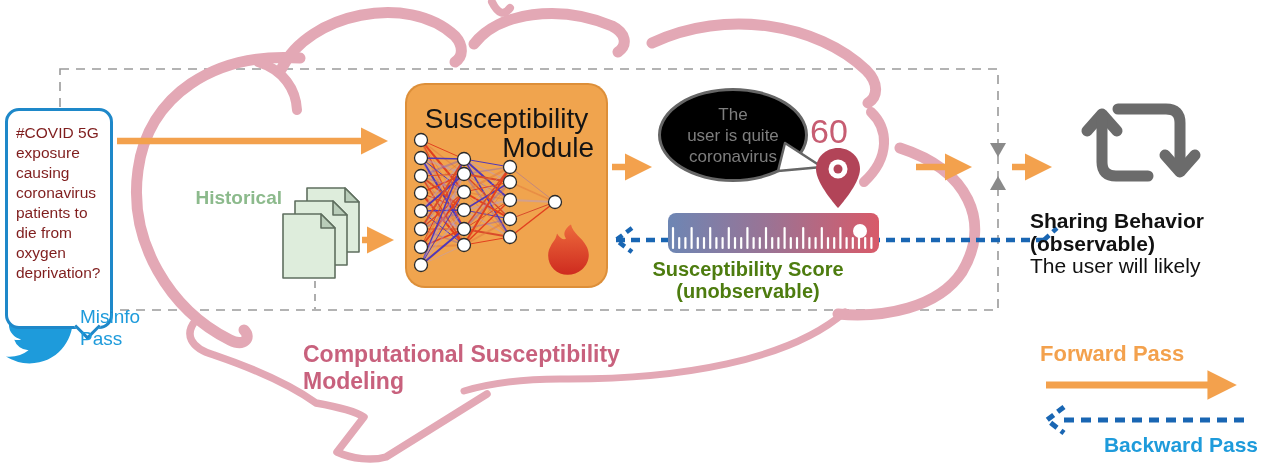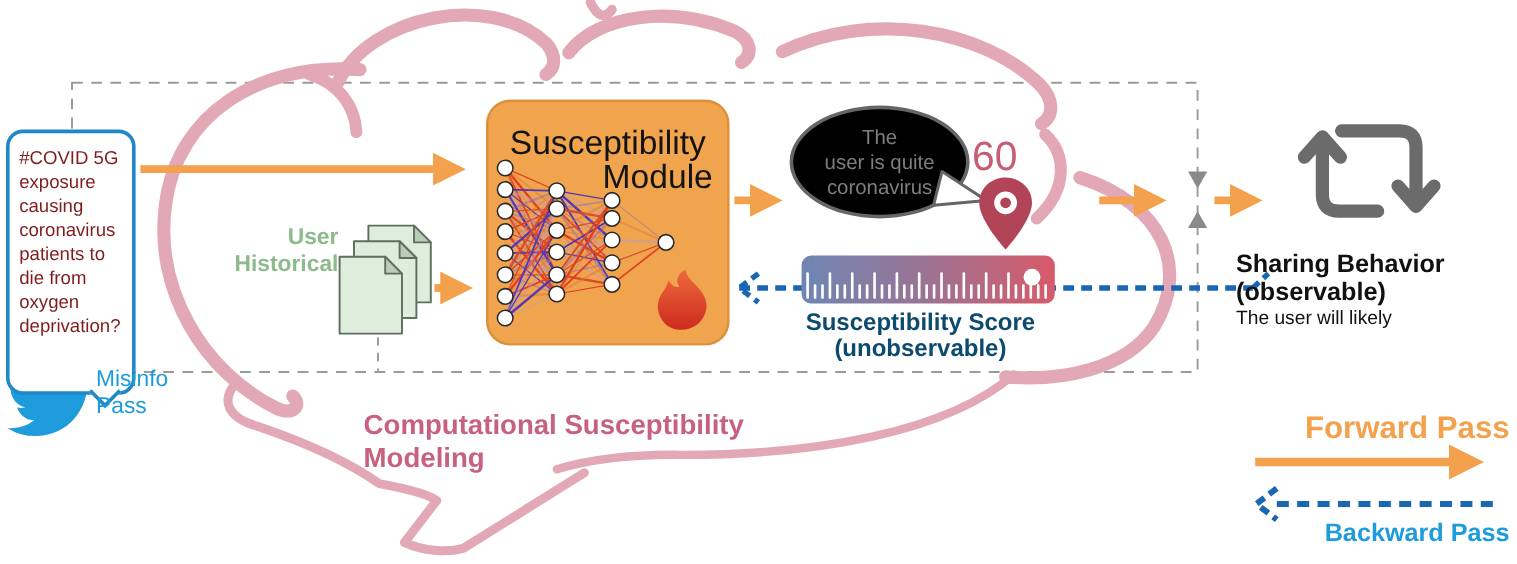--- a/index.html
+++ b/index.html
@@ -35,33 +35,33 @@
     background:#000000;z-index:3;box-sizing:border-box;text-align:center;font-size:17px;line-height:21px;
     color:#7e7e7e;padding-top:13px;}
   .pointer-svg{left:768px;top:136px;z-index:4;}
   .pin-svg{left:808px;top:146px;z-index:5;}
   .score-60{left:810px;top:112px;font-size:34px;color:var(--score-value-pink,#C75D72);z-index:4;}
 
   
   .ruler{left:668px;top:213px;width:211px;height:40px;border-radius:8px;z-index:2;
     background:linear-gradient(90deg,var(--ruler-left,#6D86B4) 0%,var(--ruler-mid,#9B7394) 48%,var(--ruler-right,#D85A69) 100%);}
   .ruler .dot{position:absolute;left:185px;top:11px;width:14px;height:14px;border-radius:50%;background:#fff;}
-  .score-label{left:652px;top:258px;width:230px;text-align:center;font-weight:bold;color:#0c4a6e;
+  .score-label{left:633px;top:258px;width:230px;text-align:center;font-weight:bold;color:#4d7c0f;
     font-size:20px;line-height:22px;z-index:2;}
 
   
   .sharing{left:1030px;top:209px;width:234px;text-align:left;color:#111;z-index:2;}
   .sharing .b{font-weight:bold;font-size:21px;line-height:23px;}
-  .sharing .r{font-size:16px;line-height:22px;}
+  .sharing .r{font-size:21px;line-height:22px;}
 
   .caption{left:303px;top:341px;width:360px;font-weight:bold;font-size:23px;line-height:27px;
     color:var(--caption-pink,#C8617D);z-index:2;}
 
-  .legend-forward-label{left:1040px;top:341px;width:218px;text-align:right;font-weight:bold;
-    font-size:26px;color:var(--forward-orange,#F3A14D);z-index:2;}
+  .legend-forward-label{left:1040px;top:341px;width:218px;font-weight:bold;
+    font-size:22px;color:var(--forward-orange,#F3A14D);z-index:2;}
   .legend-backward-label{left:1040px;top:433px;width:218px;text-align:right;font-weight:bold;
     font-size:21px;color:var(--twitter-blue,#1E9BDB);z-index:2;}
 </style>
 </head>
 <body>
 
 <div class="stage">
 
   <svg class="underlay" width="1264" height="470" viewBox="0 0 1264 470">
     <defs>
@@ -141,21 +141,20 @@
     <div>oxygen</div>
     <div>deprivation?</div>
     <div class="tail"></div>
   </div>
   <div class="abs misinfo-label">
     <div>Misinfo</div>
     <div>Pass</div>
   </div>
 
   <div class="abs hist-label">
-    <div>User</div>
     <div>Historical</div>
   </div>
 
   <div class="abs module">
     <svg class="nn" width="203" height="201" viewBox="0 0 203 201" id="nn-svg">
         <line x1="14" y1="55" x2="57" y2="74" stroke="#e2401f" stroke-width="1"></line>
         <line x1="14" y1="55" x2="57" y2="89" stroke="rgba(226,120,60,0.5)" stroke-width="1.5"></line>
         <line x1="14" y1="55" x2="57" y2="107" stroke="#e2401f" stroke-width="2"></line>
         <line x1="14" y1="55" x2="57" y2="125" stroke="rgba(226,120,60,0.5)" stroke-width="1"></line>
         <line x1="14" y1="55" x2="57" y2="144" stroke="#e2401f" stroke-width="1.5"></line>

